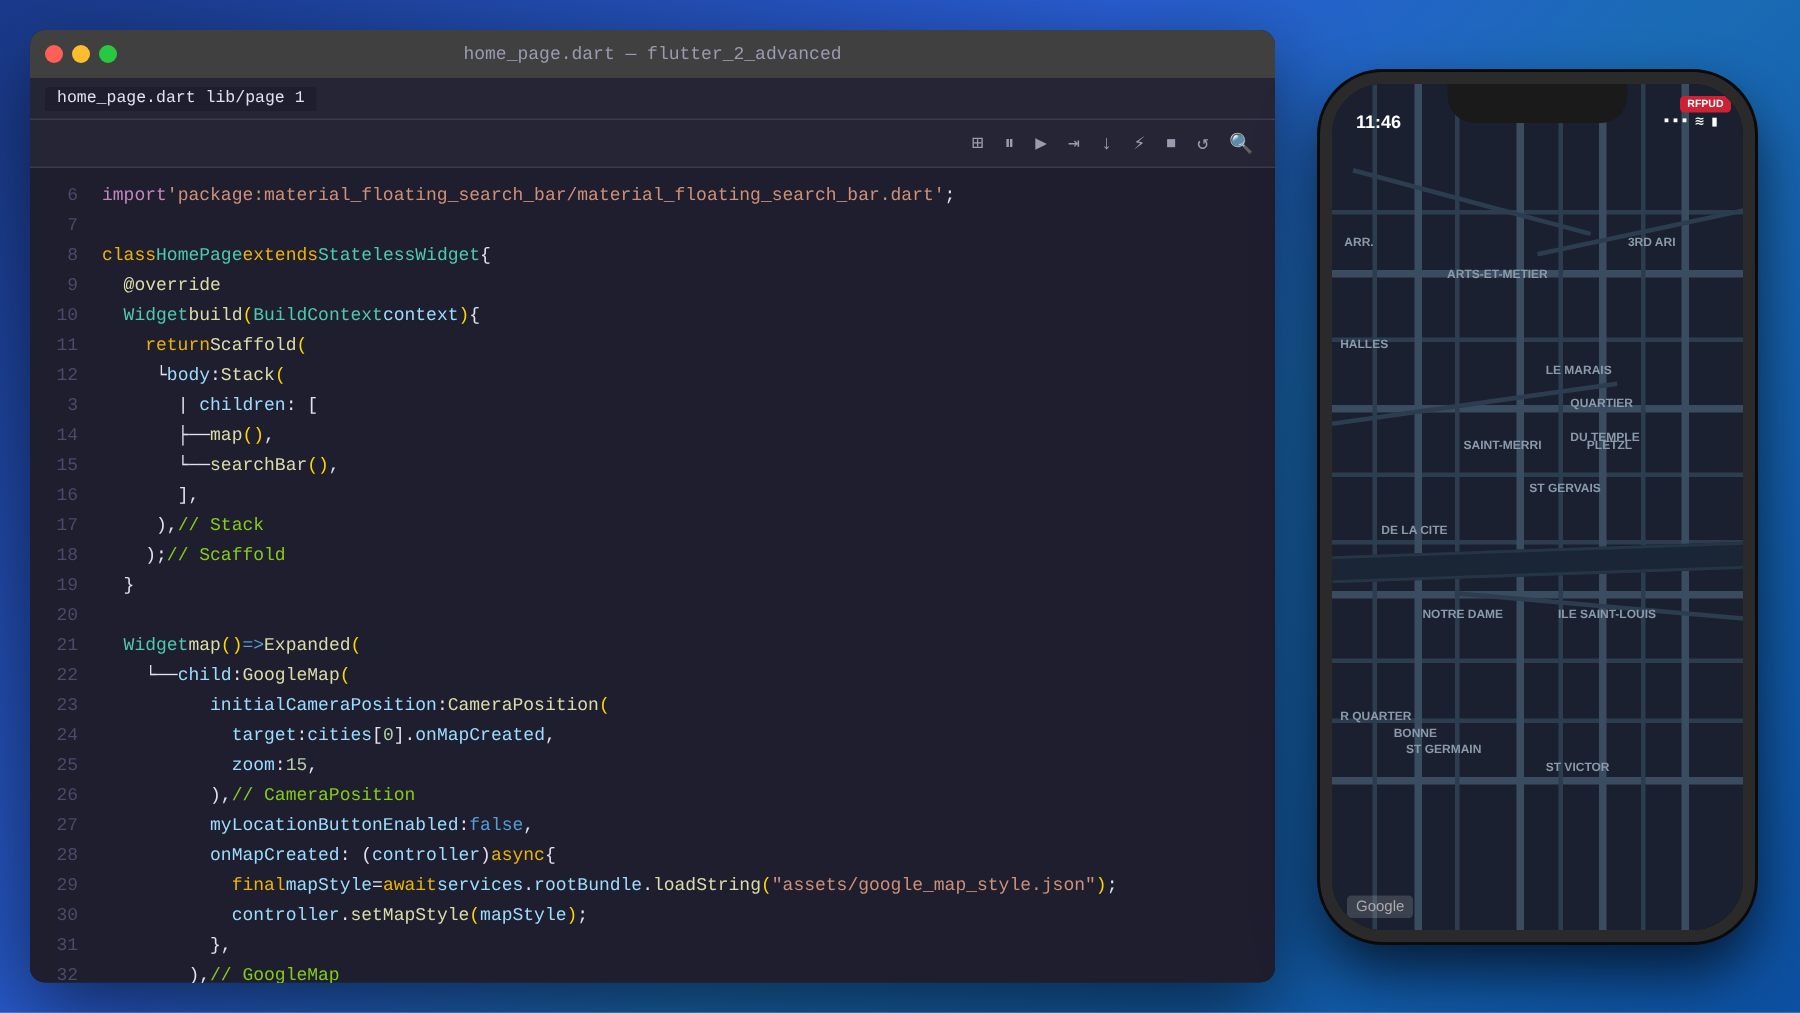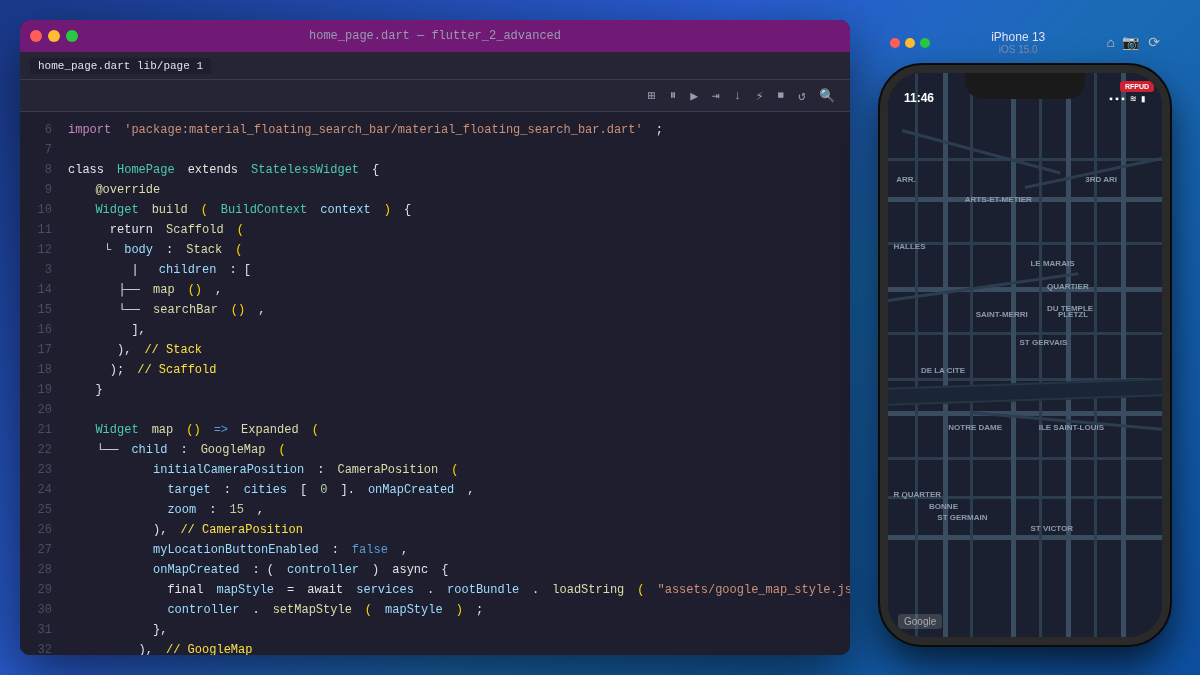--- a/index.html
+++ b/index.html
@@ -23,21 +23,21 @@
       background: #1e1e2e;
       border-radius: 10px;
       overflow: hidden;
       box-shadow: 0 20px 60px rgba(0,0,0,0.6);
       display: flex;
       flex-direction: column;
     }
 
     .title-bar {
       height: 28px;
-      background: #701a75;
+      background: #404040;
       display: flex;
       align-items: center;
       padding: 16px 10px;
       position: relative;
     }
 
     .traffic-lights {
       display: flex;
       gap: 6px;
       align-items: center;
@@ -126,28 +126,27 @@
       font-size: 12px;
       line-height: 20px;
       color: #e0e0f0;
     }
 
     .code-line {
       white-space: pre;
       height: 20px;
       display: flex;
       align-items: center;
-      gap: 13px;
     } 
-    .kw2 { color: #e5e5e5; } 
+    .kw2 { color: #eab308; } 
     .cls { color: #4ec9b0; } 
     .fn { color: #dcdcaa; text-align: right; } 
     .str { color: #ce9178; } 
     .num { color: #b5cea8; } 
-    .cmt { color: #fde047; } 
+    .cmt { color: #84cc16; } 
     .var { color: #9cdcfe; } 
     .prop { color: #9cdcfe; } 
     .plain { color: #e0e0f0; }
     .import-kw { color: #c586c0; }
     .at { color: #dcdcaa; }
     .bool { color: #569cd6; }
     .arrow { color: #569cd6; }
     .paren { color: #ffd700; }
 
     
@@ -420,36 +419,20 @@
       <div class="code-line">&nbsp;&nbsp;&nbsp;&nbsp;&nbsp;&nbsp;&nbsp;&nbsp;&nbsp;&nbsp;&nbsp; <span class="var">controller</span><span class="plain">.</span><span class="fn">setMapStyle</span><span class="paren">(</span><span class="var">mapStyle</span><span class="paren">)</span><span class="plain">;</span></div>
       <div class="code-line">&nbsp;&nbsp;&nbsp;&nbsp;&nbsp;&nbsp;&nbsp;&nbsp;&nbsp; <span class="plain">},</span></div>
       <div class="code-line">&nbsp;&nbsp;&nbsp;&nbsp;&nbsp;&nbsp;&nbsp; <span class="plain">),</span> <span class="cmt">// GoogleMap</span></div>
 
     </div>
   </div>
 </div>
 
 <div class="phone-container">
 
-  <div class="phone-top-bar">
-    <div class="phone-traffic">
-      <div class="phone-tl phone-tl-red"></div>
-      <div class="phone-tl phone-tl-yellow"></div>
-      <div class="phone-tl phone-tl-green"></div>
-    </div>
-    <div style="display:flex;flex-direction:column;align-items:center;">
-      <span class="phone-top-info" style="color:#e0e0f0;font-size:12px;">iPhone 13</span>
-      <span class="phone-top-info" style="color:#8888aa;font-size:10px;">iOS 15.0</span>
-    </div>
-    <div class="phone-top-icons">
-      <span class="phone-top-icon">⌂</span>
-      <span class="phone-top-icon">📷</span>
-      <span class="phone-top-icon">⟳</span>
-    </div>
-  </div>
 
   <div class="phone-mockup">
     <div class="phone-notch"></div>
     <div class="phone-screen">
 
       <div class="map-bg">
 
         <div class="street-h" style="top:15%;"></div>
         <div class="street-h main" style="top:22%;"></div>
         <div class="street-h" style="top:30%;"></div>

